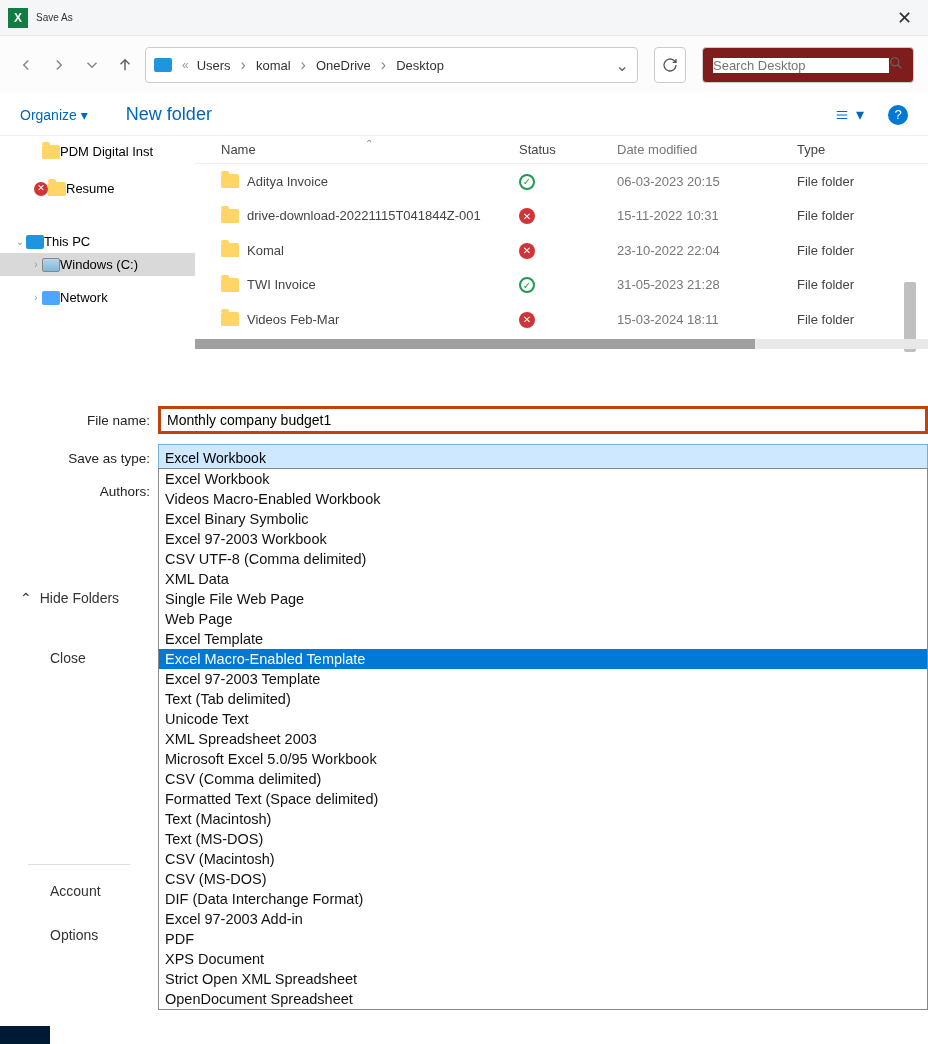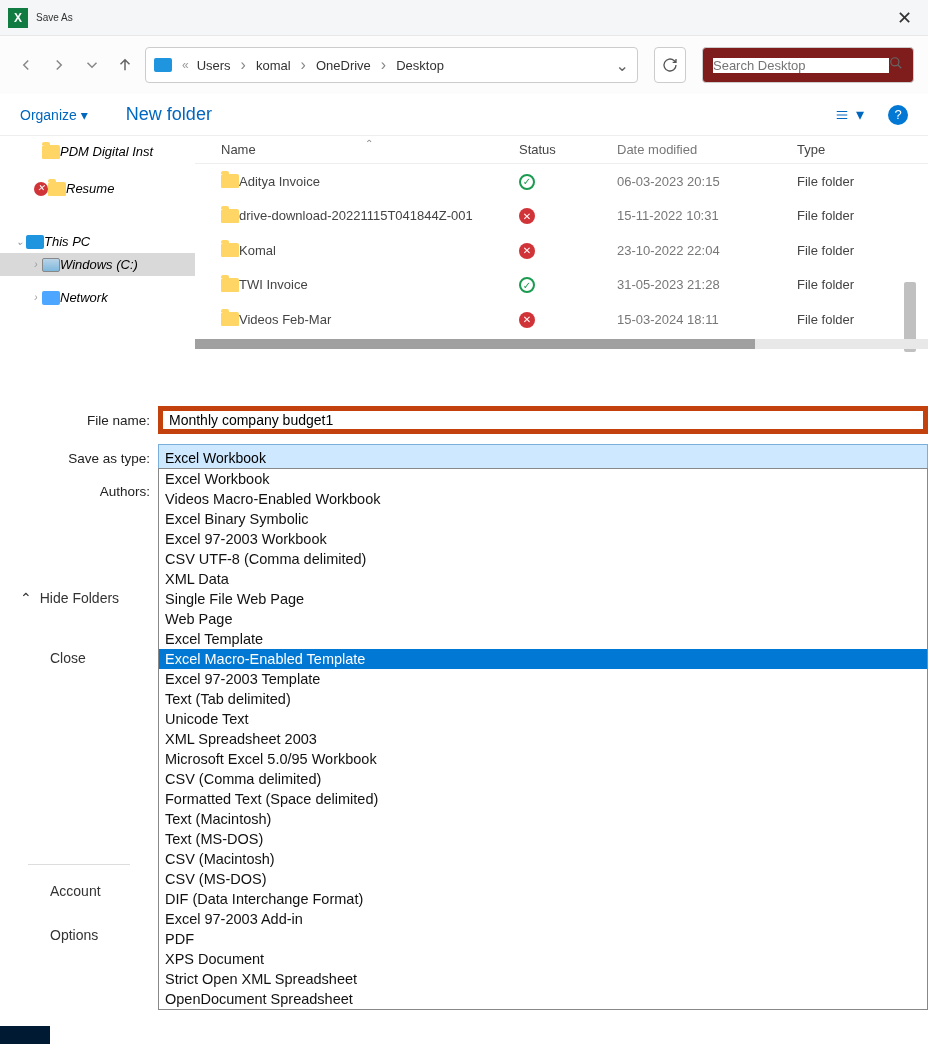--- a/index.html
+++ b/index.html
@@ -26,52 +26,52 @@
 
 .toolbar-row { height: 42px; display: flex; align-items: center; padding: 0 20px; border-bottom: 1px solid #eee; }
 .organize-btn { color: #0067c0; font-size: 14px; display: flex; align-items: center; gap: 4px; }
 .newfolder-btn { color: #0067c0; font-size: 18px; margin-left: 38px; }
 .tb-spacer { flex: 1; }
 .view-btn { color: #0067c0; display: flex; align-items: center; gap: 6px; }
 .help-btn { width: 20px; height: 20px; border-radius: 50%; background: #0078d4; color: #fff; display: flex; align-items: center; justify-content: center; font-size: 13px; margin-left: 24px; }
 
 .content-row { display: flex; height: 255px; position: relative; }
 .sidebar { width: 195px; padding: 4px 0; font-size: 13px; overflow: hidden; }
-.tree-item { display: flex; align-items: center; padding: 4px 24px; gap: 0; white-space: nowrap; font-style: italic; }
+.tree-item { display: flex; align-items: center; padding: 4px 24px; gap: 0; white-space: nowrap; }
 .tree-item.indent { padding-left: 42px; }
 .tree-item.indent2 { padding-left: 34px; }
 .tree-item.selected { background: #d9d9d9; }
 .folder-ico { width: 18px; height: 14px; background: #ffd666; border-radius: 2px 2px 1px 1px; position: relative; }
 .folder-ico::before { content:""; position:absolute; top:-3px; left:0; width:8px; height:3px; background:#ffd666; border-radius:2px 2px 0 0; }
 .err-ico { width: 14px; height: 14px; border-radius: 50%; background: #d13438; display: inline-flex; align-items: center; justify-content: center; color: #fff; font-size: 9px; line-height: 1; position: relative; top:0; }
 .monitor-ico { width: 18px; height: 14px; background: #1f95e0; border-radius: 2px; }
 .drive-ico { width: 18px; height: 14px; background: linear-gradient(#b8d4e8,#7fb8dd); border: 1px solid #888; border-radius: 2px; }
 .net-ico { width: 18px; height: 14px; background: #4da6ff; border-radius: 2px; }
 .tree-chev { color: #999; font-size: 10px; width: 12px; display: inline-block; text-align: center; }
 .vscroll { position: absolute; right: 12px; top: 146px; width: 12px; height: 70px; background: #c0c0c0; border-radius: 2px; }
 
 .filelist { flex: 1; font-size: 13px; position: relative; }
 .fl-header { display: flex; padding: 6px 0; border-bottom: 1px solid #eee; color: #444; }
 .col-name { width: 324px; padding-left: 26px; }
 .col-status { width: 98px; }
 .col-date { width: 180px; }
 .col-type { flex: 1; }
 .sort-ind { position: absolute; left: 170px; top: 2px; color: #888; font-size: 10px; }
 .fl-row { display: flex; align-items: center; padding: 9px 0; color: #444; }
-.fl-row .col-name { display: flex; align-items: center; }
+.fl-row .col-name { display: flex; align-items: center; gap: 8px; }
 .status-ok { width: 16px; height: 16px; border: 2px solid #1a9b4f; border-radius: 50%; display: inline-flex; align-items: center; justify-content: center; color: #1a9b4f; font-size: 10px; }
 .status-err { width: 16px; height: 16px; background: #d13438; border-radius: 50%; display: inline-flex; align-items: center; justify-content: center; color: #fff; font-size: 10px; }
 .col-date { color: #777; }
 .hscroll { height: 10px; background: #e8e8e8; margin-top: 2px; position: relative; }
 .hscroll-thumb { position: absolute; left: 0; width: 560px; height: 10px; background: #a0a0a0; }
 
 .form-area { position: absolute; left: 0; top: 402px; width: 928px; }
 .form-row { display: flex; align-items: center; padding: 4px 0; }
 .form-label { width: 158px; text-align: right; font-size: 13.5px; padding-right: 8px; color: #222; }
-.form-input { flex: 1; height: 28px; border: 5px solid #c2410c; padding: 0 6px; font-size: 14px; background: #fff; }
+.form-input { flex: 1; height: 28px; border: 3px solid #c2410c; padding: 0 6px; font-size: 14px; background: #fff; }
 .form-row.filetype .form-input-wrap { flex: 1; height: 28px; border: 1px solid #7aaedb; background: #cde8ff; display: flex; align-items: center; padding: 0 6px; font-size: 14px; }
 
 .hide-folders { position: absolute; left: 20px; top: 590px; font-size: 14px; color: #333; display: flex; align-items: center; gap: 8px; }
 
 .left-menu { position: absolute; left: 0; top: 636px; width: 158px; }
 .left-menu-item { padding: 14px 0 14px 50px; font-size: 14px; color: #333; }
 .left-divider { border-top: 1px solid #ddd; margin: 4px 28px; }
 .tiny-bar { position:absolute; left:0; bottom:0; width:50px; height:18px; background:#001a33; }
 
 .dropdown-list { position: absolute; left: 158px; top: 468px; width: 770px; background: #fff; border: 1px solid #888; font-size: 14.5px; max-height: 576px; overflow: hidden; }

